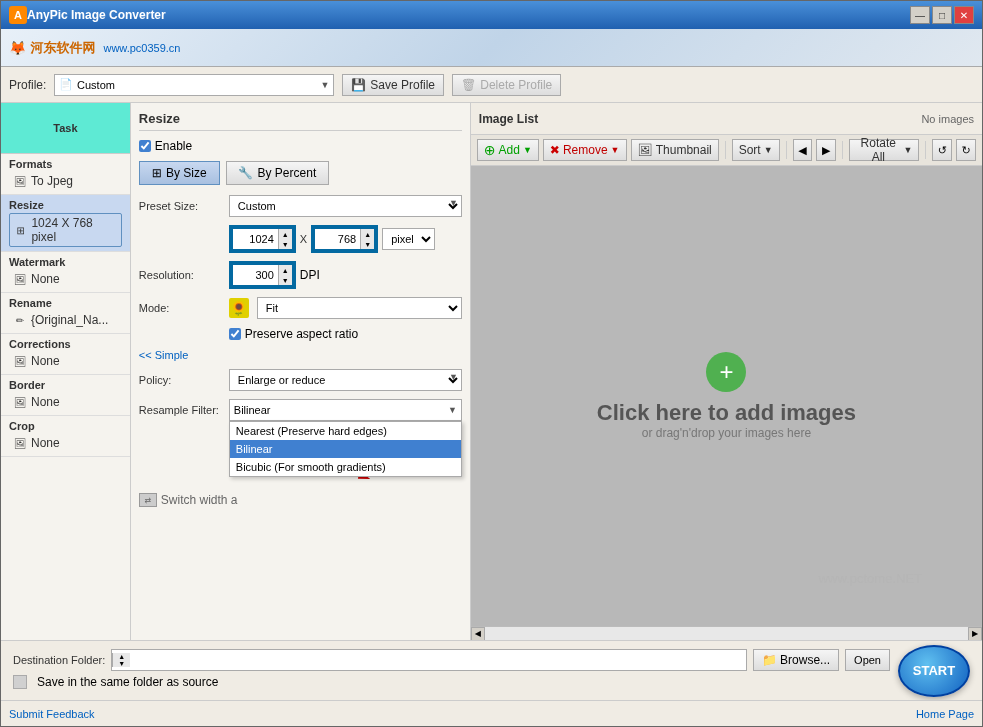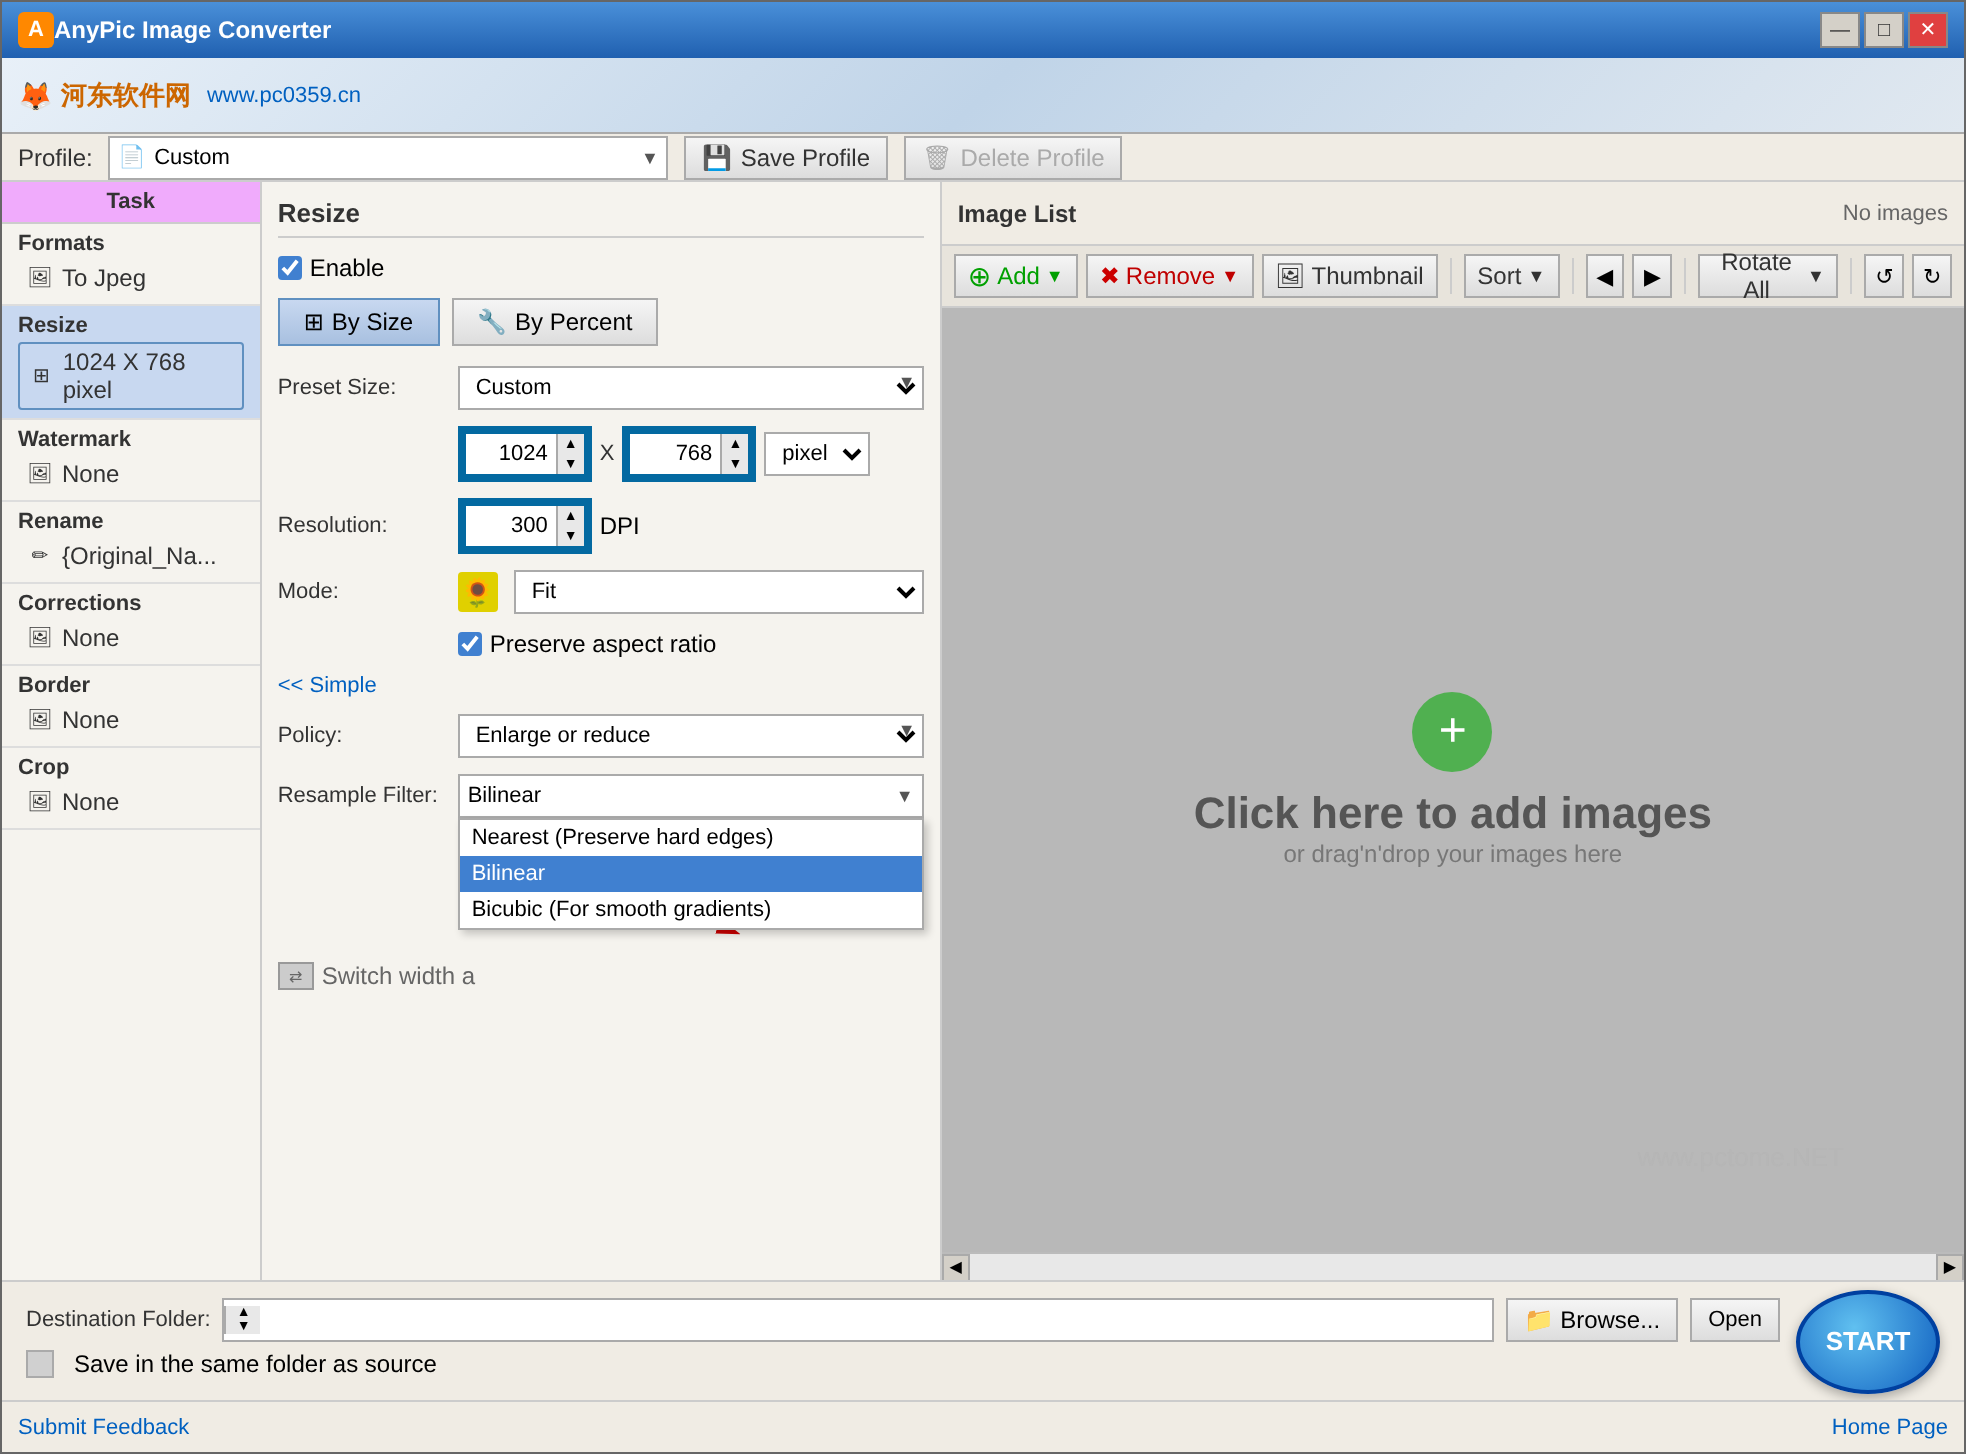--- a/index.html
+++ b/index.html
@@ -24,41 +24,41 @@
     }
 
     
     .toolbar {
       background: #f0ece4;
       border-bottom: 1px solid #ccc;
       padding: 4px 8px;
       display: flex;
       align-items: center;
       gap: 8px;
-      height: 24px;
+      height: 36px;
     }
     .profile-label { font-size: 12px; color: #333; }
     .toolbar-btn {
       height: 22px; padding: 0 8px; background: linear-gradient(to bottom, #f5f5f5, #ddd);
       border: 1px solid #aaa; cursor: pointer; display: flex; align-items: center; gap: 4px;
       font-size: 11px; color: #333;
     }
     .toolbar-btn.disabled { color: #aaa; }
 
     
     .sidebar {
       width: 130px;
       background: #f5f3ee;
       border-right: 1px solid #ccc;
       padding: 0;
     }
     .sidebar-task {
-      background: #f0abfc;
+      background: #5eead4;
       text-align: center;
-      padding: 4px;
+      padding: 19px;
       font-weight: bold;
       font-size: 11px;
       border-bottom: 1px solid #ccc;
       color: #333;
     }
     .sidebar-section { border-bottom: 1px solid #ddd; padding: 4px 8px; }
     .sidebar-section-title { font-weight: bold; font-size: 11px; color: #333; margin-bottom: 2px; }
     .sidebar-item { padding: 2px 4px; display: flex; align-items: center; gap: 4px; cursor: pointer; color: #333; }
     .sidebar-item.active { background: #c8d8f0; border: 1px solid #6090c0; border-radius: 2px; }
     .sidebar-icon { width: 14px; height: 14px; display: inline-flex; align-items: center; justify-content: center; font-size: 10px; }

